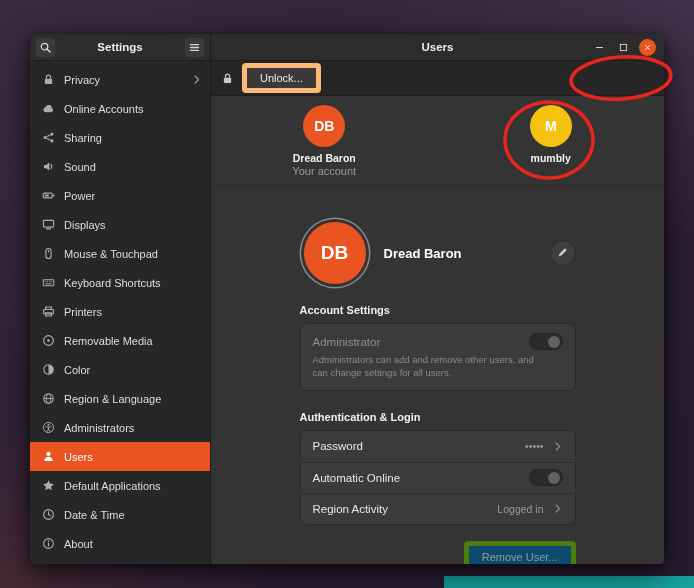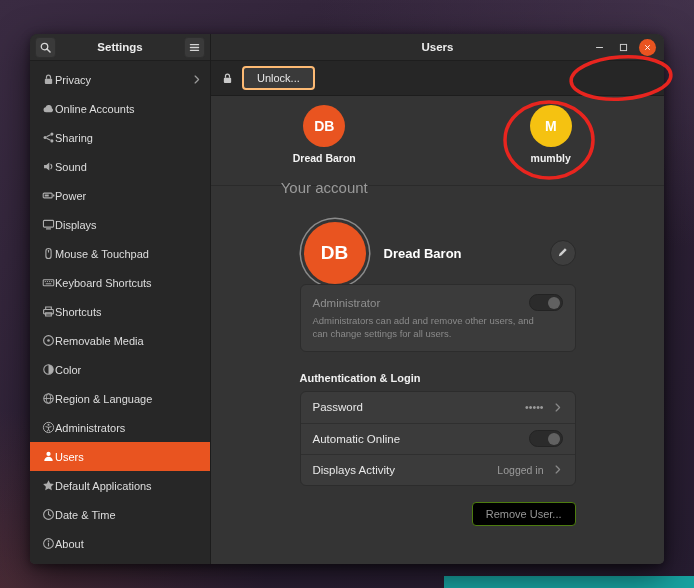--- a/index.html
+++ b/index.html
@@ -23,21 +23,21 @@
   
   .sidebar { width:181px; background:#272727; border-right:1px solid #1c1c1c; display:flex; flex-direction:column; }
   .sidebar-header { height:27px; flex:0 0 27px; background:#2c2c2c; border-bottom:1px solid #1e1e1e;
     display:flex; align-items:center; padding:0 5px; }
   .icon-btn { width:21px; height:21px; background:#3a3a3a; border:1px solid #2e2e2e; border-radius:4px;
     color:#d6d6d6; display:flex; align-items:center; justify-content:center; cursor:pointer; }
   .icon-btn svg { width:13px; height:13px; }
   .sidebar-title { flex:1; text-align:center; font-size:11.5px; font-weight:bold; color:#ededed; }
 
   .nav { list-style:none; padding:4px 0 0; flex:1; overflow:hidden; }
-  .nav-item { height:29px; display:flex; align-items:center; padding:0 8px 0 12px;
+  .nav-item { height:29px; display:flex; align-items:center; gap:9px; padding:0 8px 0 12px;
     font-size:11px; color:#dedede; cursor:pointer; }
   .nav-icon { width:13px; height:13px; flex:0 0 13px; color:#adadad; display:flex; }
   .nav-icon svg { width:13px; height:13px; }
   .nav-label { white-space:nowrap; overflow:hidden; text-overflow:ellipsis; }
   .nav-chevron { margin-left:auto; width:11px; height:11px; color:#9a9a9a; display:flex; }
   .nav-chevron svg { width:11px; height:11px; }
   .nav-item.selected { background:#E95420; color:#ffffff; }
   .nav-item.selected .nav-icon { color:#ffffff; }
 
   
@@ -52,30 +52,30 @@
   .wc-close svg { width:9px; height:9px; }
 
   
   .banner { height:35px; flex:0 0 35px; background:#262626; border-bottom:1px solid #1d1d1d;
     display:flex; align-items:center; gap:8px; padding:0 10px; }
   .banner-lock { width:13px; height:13px; color:#c9c9c9; flex:0 0 13px; display:flex; }
   .banner-lock svg { width:13px; height:13px; }
   .banner-text { flex:1; min-width:0; }
   .banner-title { font-size:10.5px; font-weight:bold; color:#ececec; }
   .banner-sub { font-size:9.8px; color:#a3a3a3; margin-top:1px; }
-  .unlock-btn { background:#3a3a3a; border:2px solid #fdba74; border-radius:4px; color:#e8e8e8;
+  .unlock-btn { background:#3a3a3a; border:5px solid #fdba74; border-radius:4px; color:#e8e8e8;
     font-size:11px; padding:4px 13px; margin-right:6px; cursor:pointer; font-family:inherit; }
 
   
   .carousel { height:90px; flex:0 0 90px; display:flex; align-items:flex-start; border-bottom:1px solid #2a2a2a; background:#343434; }
   .carousel-user { flex:1; display:flex; flex-direction:column; align-items:center; padding-top:9px; cursor:pointer; }
   .avatar-sm { width:42px; height:42px; border-radius:50%; display:flex; align-items:center; justify-content:center;
     color:#fff; font-weight:bold; font-size:14px; }
   .carousel-name { font-size:10.5px; font-weight:bold; color:#f2f2f2; margin-top:5px; }
-  .carousel-sub { font-size:15px; color:#9a9a9a; margin-top:15px; }
+  .carousel-sub { font-size:11px; color:#9a9a9a; margin-top:1px; }
 
   
   .main { flex:1; overflow:hidden; }
   .column { width:276px; margin:0 auto; padding-top:36px; display:flex; flex-direction:column; }
   .profile-row { display:flex; align-items:center; }
   .avatar-lg { width:62px; height:62px; border-radius:50%; display:flex; align-items:center; justify-content:center;
     color:#fff; font-weight:bold; font-size:19px;
     box-shadow:0 0 0 3px #343434, 0 0 0 4.5px #8b8b8b; margin-left:4px; }
   .profile-name { font-size:13px; font-weight:bold; color:#ffffff; margin-left:18px; flex:1; }
   .edit-btn { width:26px; height:26px; border-radius:50%; background:#3e3e3e; border:1px solid #2a2a2a;
@@ -95,21 +95,21 @@
   .toggle .knob { position:absolute; top:1.5px; left:1.5px; width:12px; height:12px; border-radius:50%; background:#616161; }
   .toggle.on .knob { left:auto; right:1.5px; }
 
   .row { display:flex; align-items:center; height:31px; padding:0 12px; cursor:pointer; }
   .row + .row { border-top:1px solid #2f2f2f; }
   .row-label { flex:1; font-size:11.5px; color:#e8e8e8; }
   .row-value { font-size:10.5px; color:#9b9b9b; margin-right:8px; }
   .row-chevron { width:11px; height:11px; color:#8a8a8a; display:flex; }
   .row-chevron svg { width:11px; height:11px; }
 
-  .remove-btn { align-self:flex-end; margin-top:16px; background:#000000; border:1px solid #4d7c0f; border-radius:4px;
+  .remove-btn { align-self:flex-end; margin-top:16px; background:#0c4a6e; border:5px solid #4d7c0f; border-radius:4px;
     color:#979797; font-size:11px; padding:5px 13px; cursor:pointer; font-family:inherit; }
 
   
   #annotations { position:absolute; inset:0; width:694px; height:588px; pointer-events:none; z-index:50; }
 </style>
 </head>
 <body>
 
 <div id="screen">
   <div class="teal-strip" style="background: rgb(23, 162, 160);"></div>
@@ -233,21 +233,21 @@
     <span class="nav-label">Keyboard Shortcuts</span>
 
   </li>
           <li class="nav-item">
     <span class="nav-icon">
               <svg viewBox="0 0 16 16" width="100%" height="100%">
                 <rect x="2" y="5.5" width="12" height="5.5" rx="1" fill="none" stroke="currentColor" stroke-width="1.4"></rect>
                 <path d="M4.5 5.5v-3h7v3M4.5 9.5h7v4h-7z" fill="none" stroke="currentColor" stroke-width="1.4"></path>
               </svg>
             </span>
-    <span class="nav-label">Shortcuts</span>
+    <span class="nav-label">Printers</span>
 
   </li>
           <li class="nav-item">
     <span class="nav-icon">
               <svg viewBox="0 0 16 16" width="100%" height="100%">
                 <circle cx="8" cy="8" r="6" fill="none" stroke="currentColor" stroke-width="1.4"></circle>
                 <circle cx="8" cy="8" r="1.6" fill="currentColor"></circle>
               </svg>
             </span>
     <span class="nav-label">Removable Media</span>
@@ -380,20 +380,21 @@
           <div class="profile-row">
             <div class="avatar-lg" style="background: rgb(233, 84, 32);">DB</div>
             <div class="profile-name">Dread Baron</div>
             <span class="edit-btn">
               <span><svg viewBox="0 0 16 16" width="100%" height="100%">
                     <path fill="currentColor" d="M2.5 13.5l.9-3.2 7.2-7.2 2.3 2.3-7.2 7.2z"></path>
                   </svg></span>
             </span>
           </div>
 
+          <div class="section-heading">Account Settings</div>
           <div class="card admin-card">
             <div class="admin-top">
               <span class="admin-label dim">Administrator</span>
               <span class="toggle on">
                   <span class="knob"></span>
                 </span>
             </div>
             <div class="admin-desc">Administrators can add and remove other users, and can change settings for all users.</div>
           </div>
 
@@ -408,21 +409,21 @@
                   </svg>
                 </span>
             </div>
             <div class="row">
               <span class="row-label dim">Automatic Online</span>
               <span class="toggle on">
                   <span class="knob"></span>
                 </span>
             </div>
             <div class="row">
-              <span class="row-label">Displays Activity</span>
+              <span class="row-label">Region Activity</span>
               <span class="row-value">Logged in</span>
               <span class="row-chevron">
                   <svg viewBox="0 0 16 16" width="100%" height="100%">
                     <path d="M6 3l5 5-5 5" fill="none" stroke="currentColor" stroke-width="1.8" stroke-linecap="round" stroke-linejoin="round"></path>
                   </svg>
                 </span>
             </div>
           </div>
 
           <button class="remove-btn">Remove User...</button>

